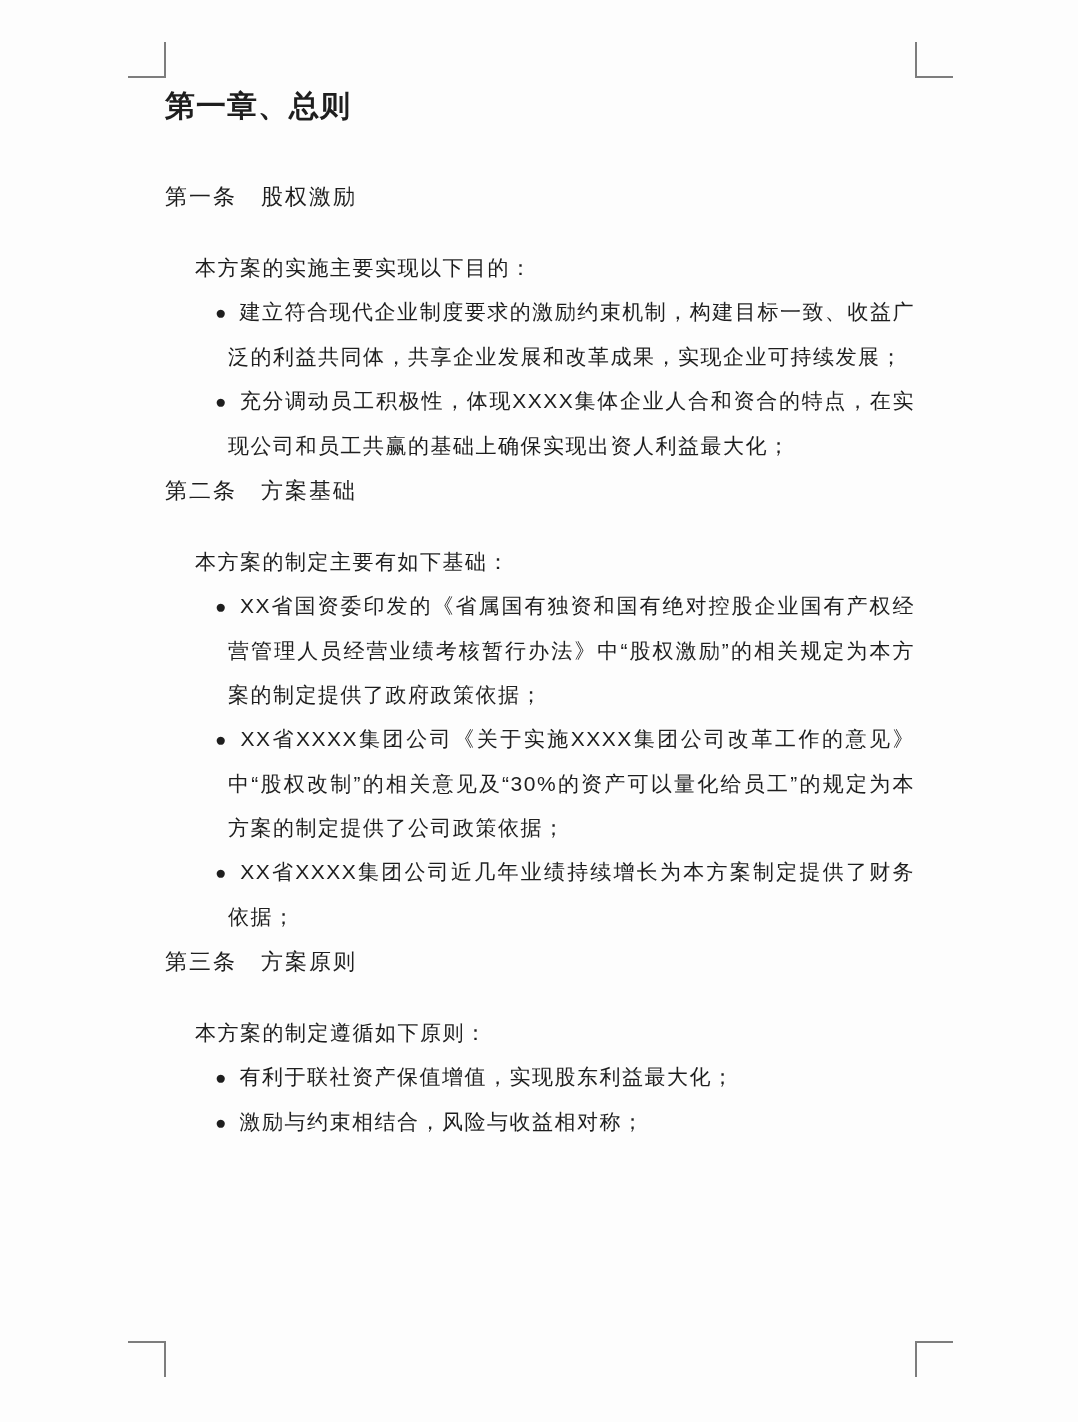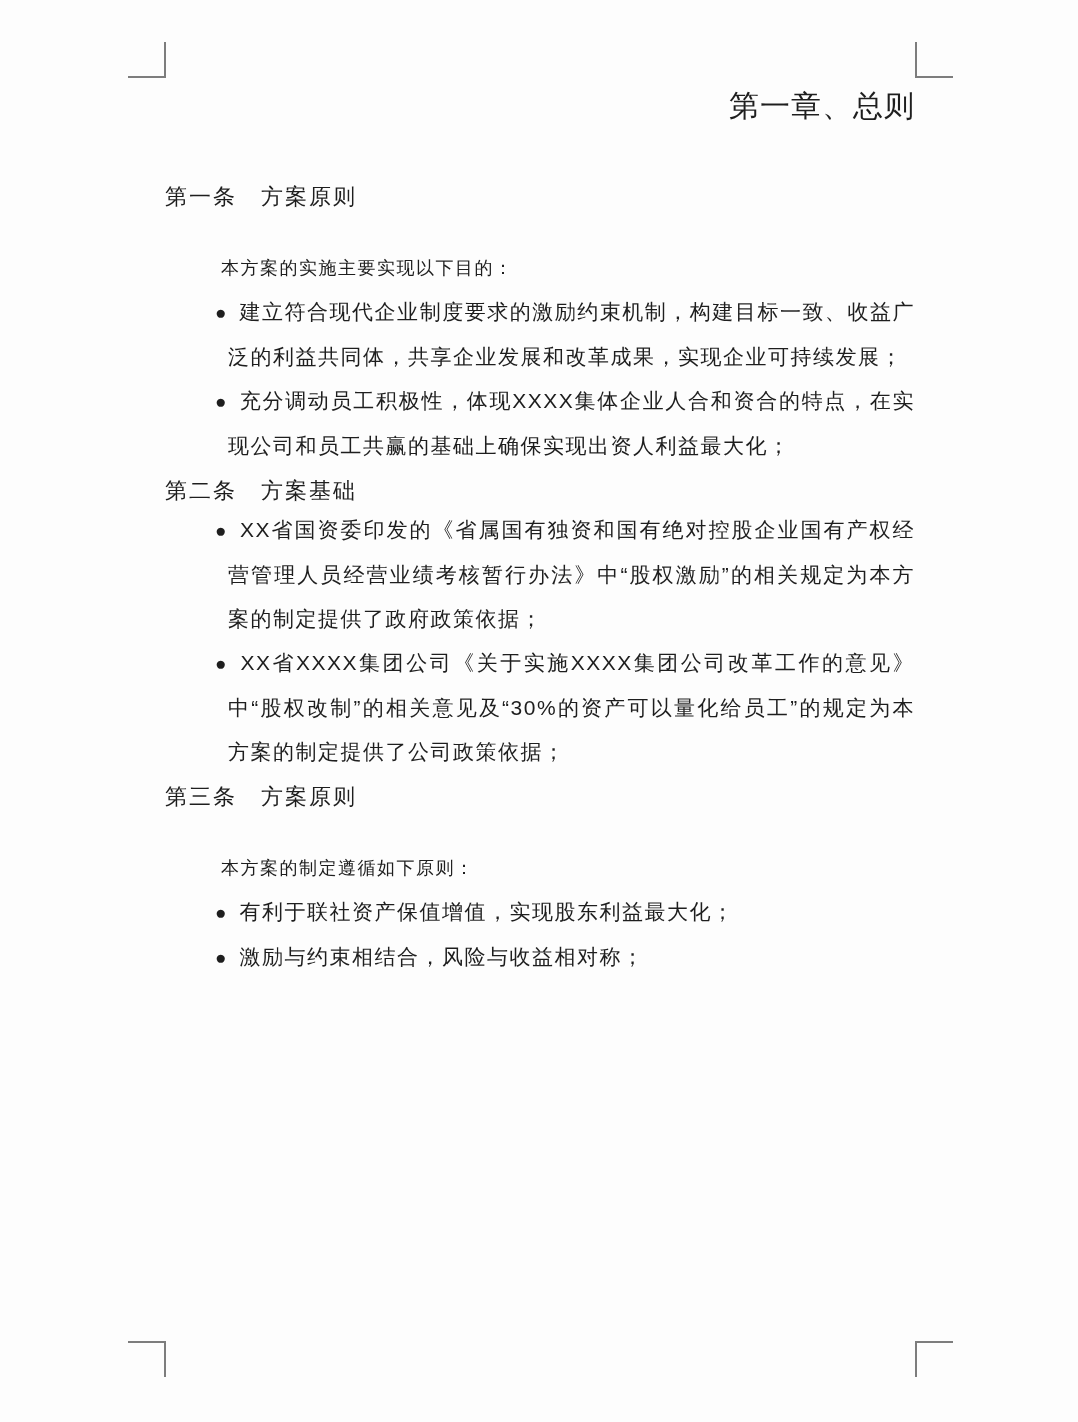--- a/index.html
+++ b/index.html
@@ -32,41 +32,41 @@
   .crop.br { left: 915px; top: 1341px; border-left: 2px solid #7d7d7d;  border-top: 2px solid #7d7d7d; }
 
   .content {
     position: absolute;
     left: 165px;
     top: 0;
     width: 750px;
   }
   .doc-title {
     margin: 84px 0 0 0;
-    text-align: right;
+    text-align: left;
     font-size: 30px;
-    font-weight: 400;
+    font-weight: 700;
     line-height: 44px;
     letter-spacing: 1px;
     white-space: pre-wrap;
   }
   .article-heading {
     margin: 52px 0 0 0;
     font-size: 22px;
     font-weight: 400;
     line-height: 34px;
     letter-spacing: 2px;
     white-space: pre-wrap;
   }
   .section + .section .article-heading {
     margin-top: 6px;
   }
   .intro {
-    margin: 32px 0 0 56px;
-    font-size: 18px;
+    margin: 32px 0 0 30px;
+    font-size: 21px;
     line-height: 44px;
     letter-spacing: 1.5px;
   }
   .bullet-list {
     margin: 0;
     padding: 0;
   }
   .bullet {
     font-size: 21px;
     line-height: 44px;
@@ -89,33 +89,35 @@
   <div class="crop tl"></div>
   <div class="crop tr"></div>
   <div class="crop bl"></div>
   <div class="crop br"></div>
 
   <div class="content">
 
     <h1 class="doc-title">第一章、总则</h1>
 
     <div class="section">
-      <h2 class="article-heading">第一条　方案原则</h2>
+      <h2 class="article-heading">第一条　股权激励</h2>
       <p class="intro">本方案的实施主要实现以下目的：</p>
       <div class="bullet-list">
         <div class="bullet"><span class="dot">●</span><span>建立符合现代企业制度要求的激励约束机制，构建目标一致、收益广泛的利益共同体，共享企业发展和改革成果，实现企业可持续发展；</span></div>
         <div class="bullet"><span class="dot">●</span><span>充分调动员工积极性，体现XXXX集体企业人合和资合的特点，在实现公司和员工共赢的基础上确保实现出资人利益最大化；</span></div>
       </div>
     </div>
 
     <div class="section">
       <h2 class="article-heading">第二条　方案基础</h2>
+      <p class="intro">本方案的制定主要有如下基础：</p>
       <div class="bullet-list">
         <div class="bullet"><span class="dot">●</span><span>XX省国资委印发的《省属国有独资和国有绝对控股企业国有产权经营管理人员经营业绩考核暂行办法》中“股权激励”的相关规定为本方案的制定提供了政府政策依据；</span></div>
         <div class="bullet"><span class="dot">●</span><span>XX省XXXX集团公司《关于实施XXXX集团公司改革工作的意见》中“股权改制”的相关意见及“30%的资产可以量化给员工”的规定为本方案的制定提供了公司政策依据；</span></div>
+        <div class="bullet"><span class="dot">●</span><span>XX省XXXX集团公司近几年业绩持续增长为本方案制定提供了财务依据；</span></div>
       </div>
     </div>
 
     <div class="section">
       <h2 class="article-heading">第三条　方案原则</h2>
       <p class="intro">本方案的制定遵循如下原则：</p>
       <div class="bullet-list">
         <div class="bullet"><span class="dot">●</span><span>有利于联社资产保值增值，实现股东利益最大化；</span></div>
         <div class="bullet"><span class="dot">●</span><span>激励与约束相结合，风险与收益相对称；</span></div>
       </div>

